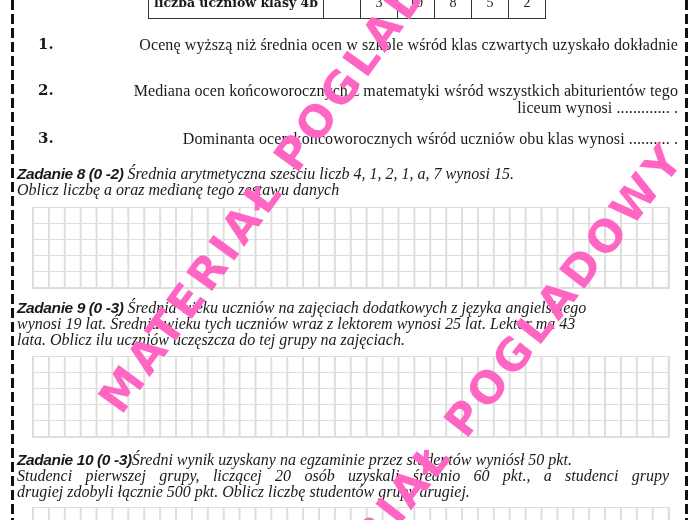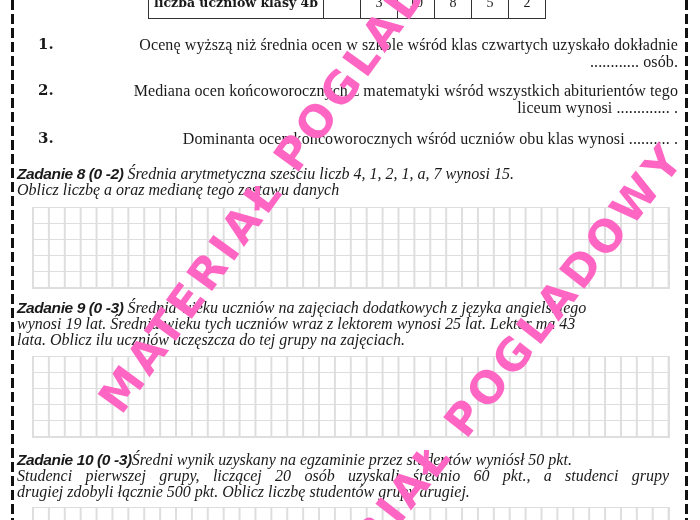--- a/index.html
+++ b/index.html
@@ -86,21 +86,20 @@
       <td>8</td>
       <td>5</td>
       <td>2</td>
     </tr>
   </tbody>
     </table>
 
   <div class="item" style="top:36px;">
     <span class="num">1.</span>
     <span class="txt">Ocenę wyższą niż średnia ocen w szkole wśród klas czwartych uzyskało dokładnie</span>
-    <span class="txt">............ osób.</span>
   </div>
 
   <div class="item" style="top:82px;">
     <span class="num">2.</span>
     <span class="txt">Mediana ocen końcoworocznych z matematyki wśród wszystkich abiturientów tego</span>
     <span class="txt">liceum wynosi ............. .</span>
   </div>
 
   <div class="item" style="top:130px;">
     <span class="num">3.</span>

